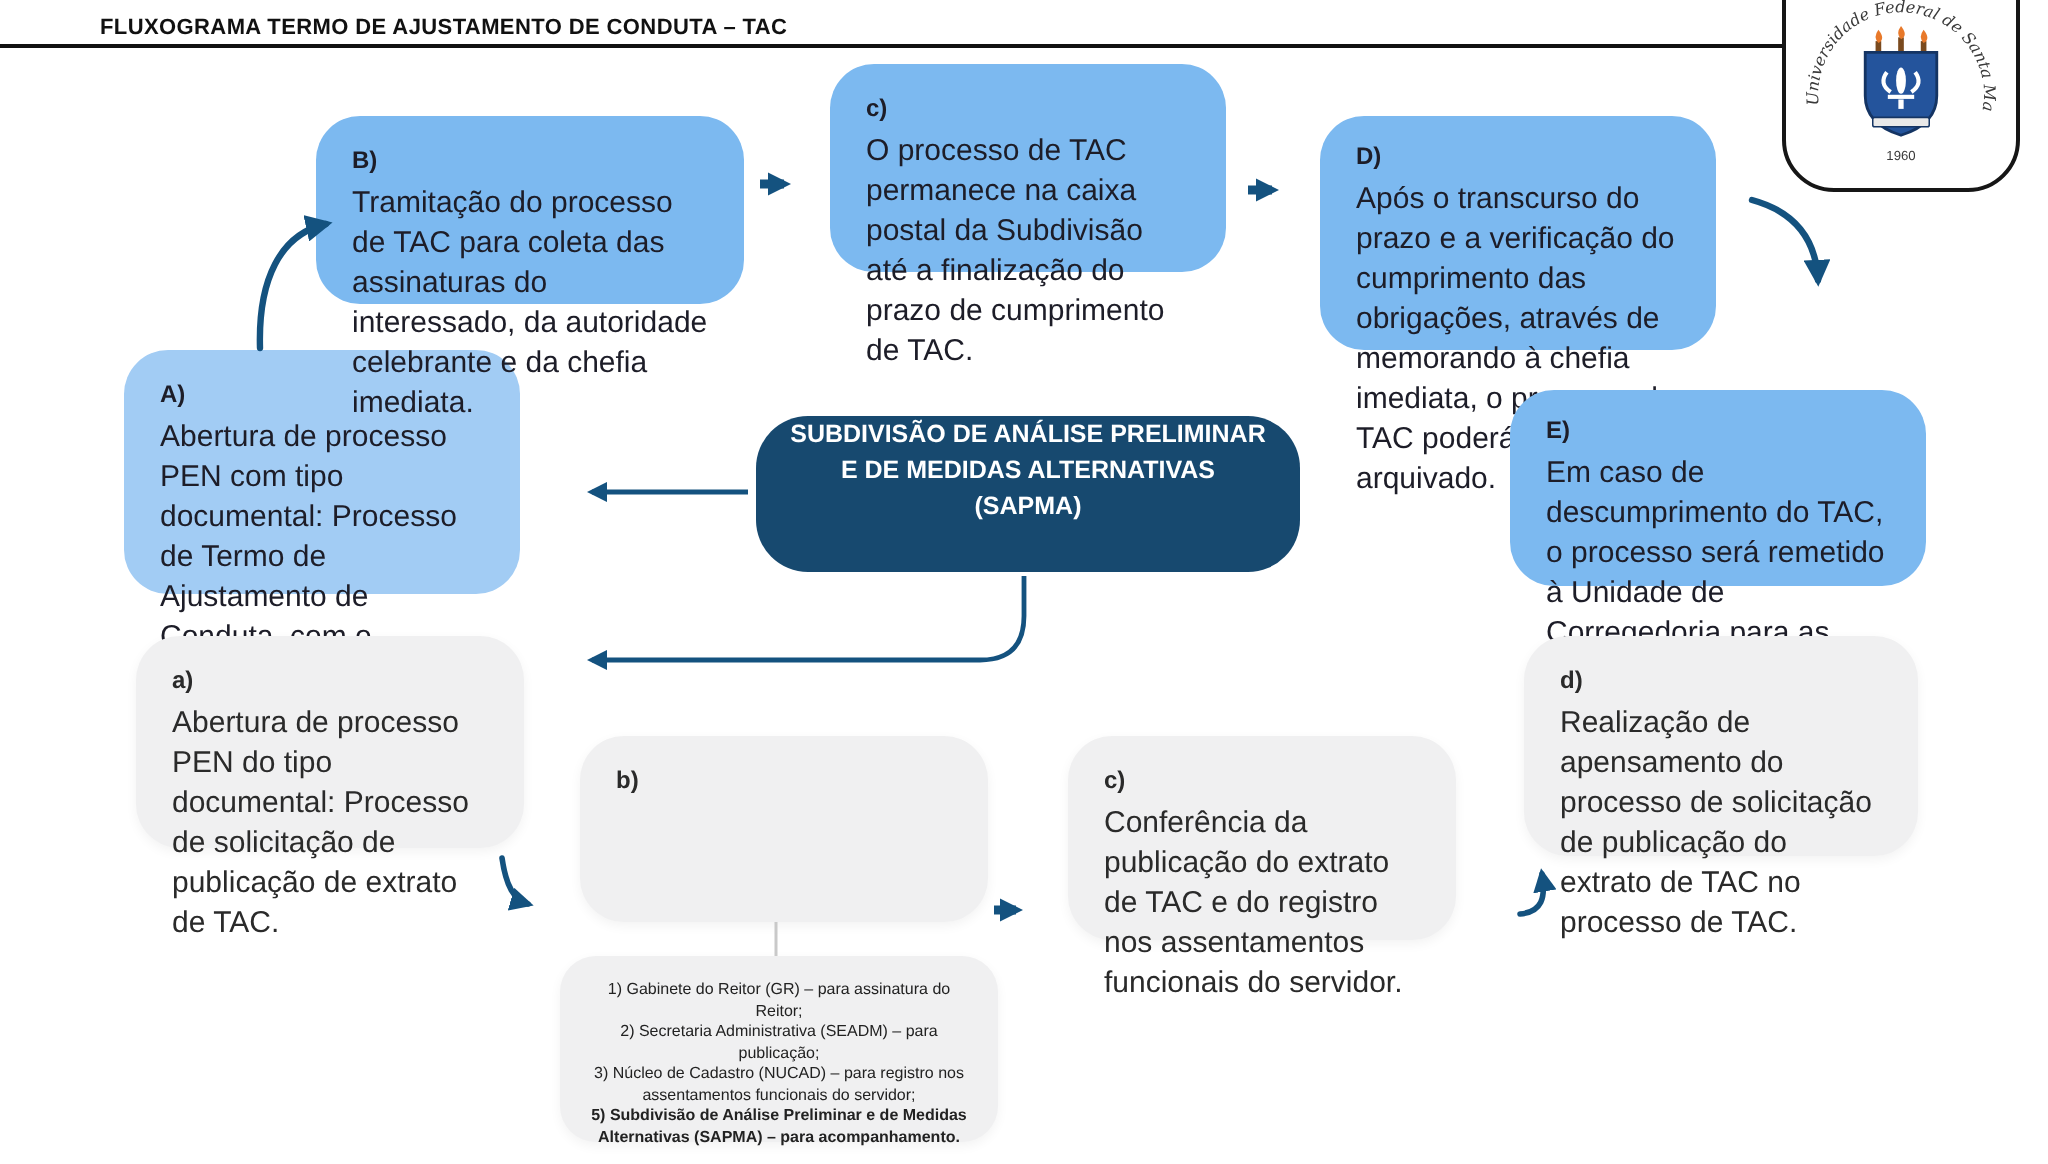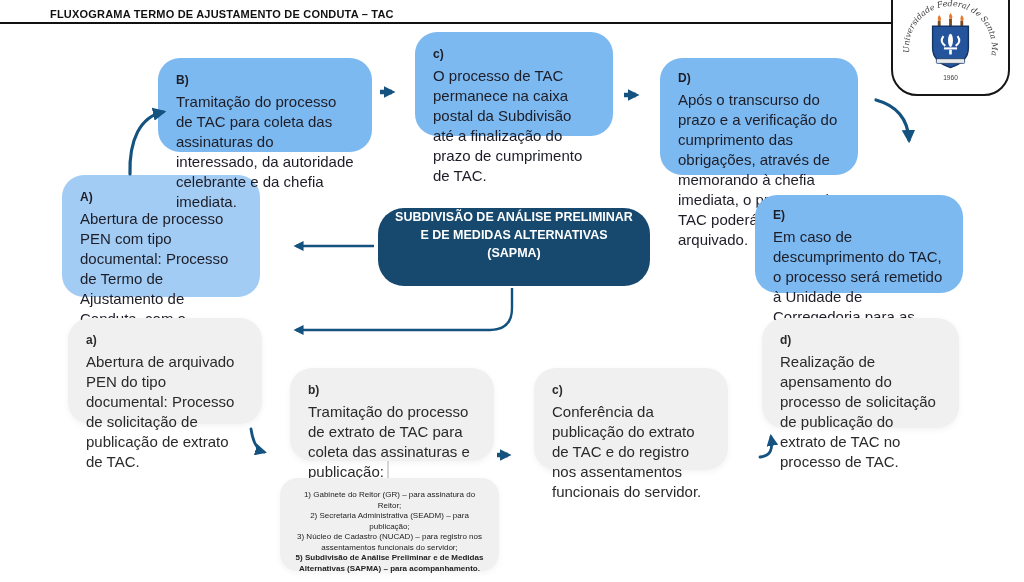--- a/index.html
+++ b/index.html
@@ -108,25 +108,24 @@
   </div>
 
   <div class="center-node">
     <div>SUBDIVISÃO DE ANÁLISE PRELIMINAR</div>
     <div>E DE MEDIDAS ALTERNATIVAS</div>
     <div>(SAPMA)</div>
   </div>
 
   <div class="node gray pos-a2">
     <div class="lbl">a)</div>
-    <div class="txt">Abertura de arquivado PEN do tipo documental: Processo de solicitação de publicação de extrato de TAC.</div>
+    <div class="txt">Abertura de processo PEN do tipo documental: Processo de solicitação de publicação de extrato de TAC.</div>
   </div>
   <div class="node gray pos-b2">
     <div class="lbl">b)</div>
-    <div class="txt">Tramitação do processo de extrato de TAC para coleta das assinaturas e publicação:</div>
   </div>
   <div class="node gray pos-c2">
     <div class="lbl">c)</div>
     <div class="txt">Conferência da publicação do extrato de TAC e do registro nos assentamentos funcionais do servidor.</div>
   </div>
   <div class="node gray pos-d2">
     <div class="lbl">d)</div>
     <div class="txt">Realização de apensamento do processo de solicitação de publicação do extrato de TAC no processo de TAC.</div>
   </div>
 

